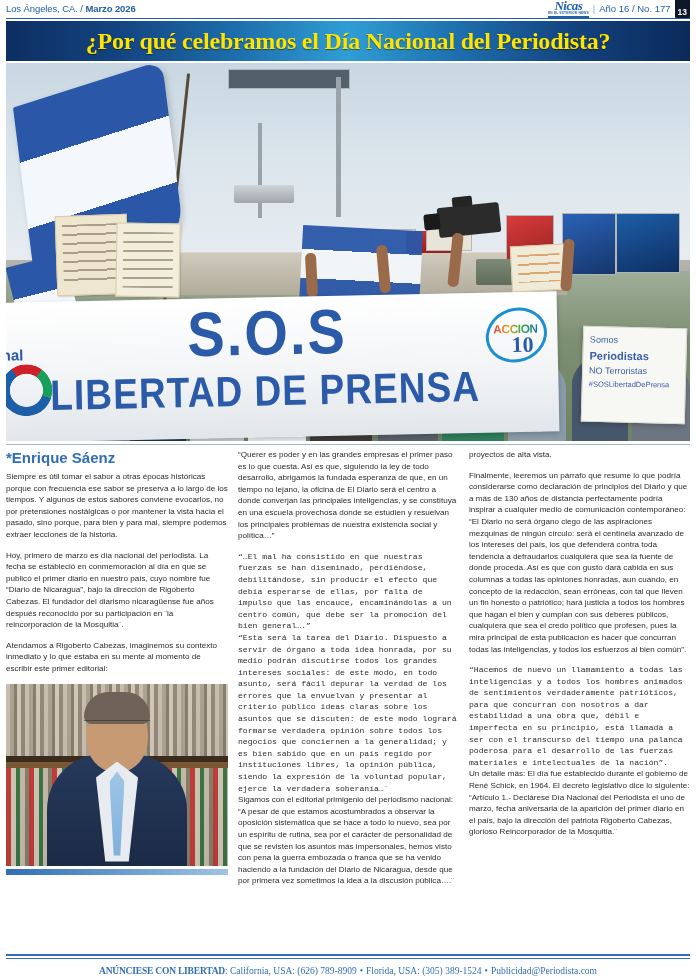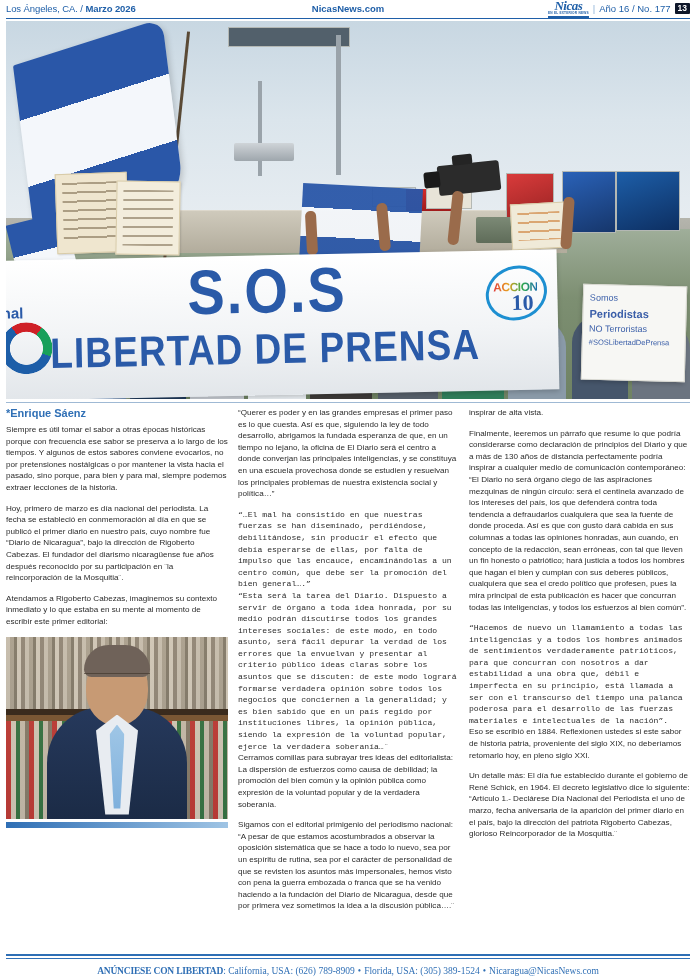--- a/index.html
+++ b/index.html
@@ -79,21 +79,21 @@
     color: #1f5fa8;
     letter-spacing: 0.2px;
     transform: scaleY(1.3);
   }
   .mast-sep { color: #8fb4d8; }
   .pagenum {
     background: #0f172a;
     color: #ffffff;
     font-size: 8.5px;
     font-weight: bold;
-    padding: 1px 3px 1px 3px;
+    padding: 9px 3px 1px 3px;
     border-radius: 1px;
     line-height: 1;
     display: inline-block;
   }
 
   
   .banner {
     height: 40px;
     margin-top: 2px;
     background: linear-gradient(90deg,
@@ -331,21 +331,21 @@
     margin-top: 4px;
     height: 508px;
   }
   .col {
     width: 222px;
     position: relative;
   }
   .byline {
     color: #2f6fb5;
     font-weight: bold;
-    font-size: 11px;
+    font-size: 15px;
     margin-bottom: 5px;
   }
   p.body {
     font-size: 8.1px;
     line-height: 11.6px;
     margin: 0 0 9px 0;
     text-align: left;
     color: #2b2b2b;
   }
   p.body.tight { margin-bottom: 0; font-family: Liberation Mono, monospace; }
@@ -448,32 +448,34 @@
   }
   .footer .dot { margin: 0 3px; }
 </style>
 </head>
 <body>
 
 <div class="page">
 
   <div class="masthead">
     <div class="mast-left"><span>Los Ángeles, CA. / </span><b>Marzo 2026</b></div>
-    <div class="mast-center">NicasNews.com</div>
     <div class="mast-right">
       <span class="logo-nicas">
         <span class="big">Nicas</span>
         <span class="small">EN EL EXTERIOR NEWS</span>
       </span>
       <span class="mast-sep">|</span>
       <span>Año 16 / No. 177</span>
       <span class="pagenum">13</span>
     </div>
   </div>
 
+  <div class="banner">
+    <div class="banner-title">¿Por qué celebramos el Día Nacional del Periodista?</div>
+  </div>
 
   <div class="hero">
     <div class="sky"></div>
     <div class="road"></div>
     <div class="ground"></div>
     <div class="wall"></div>
 
     <div class="bb1 billboard"></div>
     <div class="pole p1"></div>
     <div class="pole p2"></div>
@@ -578,34 +580,32 @@
           <span class="subject-tie"></span>
         </div>
       </div>
       <div class="photo-rule"></div>
     </div>
 
     <div class="col">
       <p class="body">“Querer es poder y en las grandes empresas el primer paso es lo que cuesta. Así es que, siguiendo la ley de todo desarrollo, abrigamos la fundada esperanza de que, en un tiempo no lejano, la oficina de El Diario será el centro a donde converjan las principales inteligencias, y se constituya en una escuela provechosa donde se estudien y resuelvan los principales problemas de nuestra existencia social y política…”</p>
       <p class="body tight">“…El mal ha consistido en que nuestras fuerzas se han diseminado, perdiéndose, debilitándose, sin producir el efecto que debía esperarse de ellas, por falta de impulso que las encauce, encaminándolas a un centro común, que debe ser la promoción del bien general….”</p>
       <p class="body tight"> “Esta será la tarea del Diario. Dispuesto a servir de órgano a toda idea honrada, por su medio podrán discutirse todos los grandes intereses sociales: de este modo, en todo asunto, será fácil depurar la verdad de los errores que la envuelvan y presentar al criterio público ideas claras sobre los asuntos que se discuten: de este modo logrará formarse verdadera opinión sobre todos los negocios que conciernen a la generalidad; y es bien sabido que en un país regido por instituciones libres, la opinión pública, siendo la expresión de la voluntad popular, ejerce la verdadera soberanía…¨</p>
-      <p class="body">Cerramos comillas para subrayar tres ideas del editorialista: La dispersión de esfuerzos como causa de debilidad; la promoción del bien común y la opinión pública como expresión de la voluntad popular y de la verdadera soberanía.</p>
       <p class="body">Sigamos con el editorial primigenio del periodismo nacional: “A pesar de que estamos acostumbrados a observar la oposición sistemática que se hace a todo lo nuevo, sea por un espíritu de rutina, sea por el carácter de personalidad de que se revisten los asuntos más impersonales, hemos visto con pena la guerra embozada o franca que se ha venido haciendo a la fundación del Diario de Nicaragua, desde que por primera vez sometimos la idea a la discusión pública….¨</p>
     </div>
 
     <div class="col">
-      <p class="body">inspirar de alta vista.</p>
+      <p class="body">proyectos de alta vista.</p>
       <p class="body">Finalmente, leeremos un párrafo que resume lo que podría considerarse como declaración de principios del Diario y que a más de 130 años de distancia perfectamente podría inspirar a cualquier medio de comunicación contemporáneo: “El Diario no será órgano ciego de las aspiraciones mezquinas de ningún círculo: será el centinela avanzado de los intereses del país, los que defenderá contra toda tendencia a defraudarlos cualquiera que sea la fuente de donde proceda. Así es que con gusto dará cabida en sus columnas a todas las opiniones honradas, aun cuando, en concepto de la redacción, sean erróneas, con tal que lleven un fin honesto o patriótico; hará justicia a todos los hombres que hagan el bien y cumplan con sus deberes públicos, cualquiera que sea el credo político que profesen, pues la mira principal de esta publicación es hacer que concurran todas las inteligencias, y todos los esfuerzos al bien común”.</p>
       <p class="body tight">“Hacemos de nuevo un llamamiento a todas las inteligencias y a todos los hombres animados de sentimientos verdaderamente patrióticos, para que concurran con nosotros a dar estabilidad a una obra que, débil e imperfecta en su principio, está llamada a ser con el transcurso del tiempo una palanca poderosa para el desarrollo de las fuerzas materiales e intelectuales de la nación”.</p>
-      <p class="body">Eso se escribió en 1884. Reflexionen ustedes si este sabor de historia patria, proveniente del siglo XIX, no deberíamos retomarlo hoy, en pleno siglo XXI.</p>
       <p class="body">Un detalle más: El día fue establecido durante el gobierno de René Schick, en 1964. El decreto legislativo dice lo siguiente: “Artículo 1.- Declárese Día Nacional del Periodista el uno de marzo, fecha aniversaria de la aparición del primer diario en el país, bajo la dirección del patriota Rigoberto Cabezas, glorioso Reincorporador de la Mosquitia.¨</p>
     </div>
   </div>
 
   <div class="footer-rules">
     <div class="fr1"></div>
     <div class="fr2"></div>
   </div>
   <div class="footer">
-    <b>ANÚNCIESE CON LIBERTAD</b><span>: </span><span>California, USA: (626) 789-8909</span><span class="dot">•</span><span>Florida, USA: (305) 389-1524</span><span class="dot">•</span><span>Nicaragua@NicasNews.com</span>
+    <b>ANÚNCIESE CON LIBERTAD</b><span>: </span><span>California, USA: (626) 789-8909</span><span class="dot">•</span><span>Florida, USA: (305) 389-1524</span><span class="dot">•</span><span>Publicidad@Periodista.com</span>
   </div>
 
 </div>
 
 </body></html>

